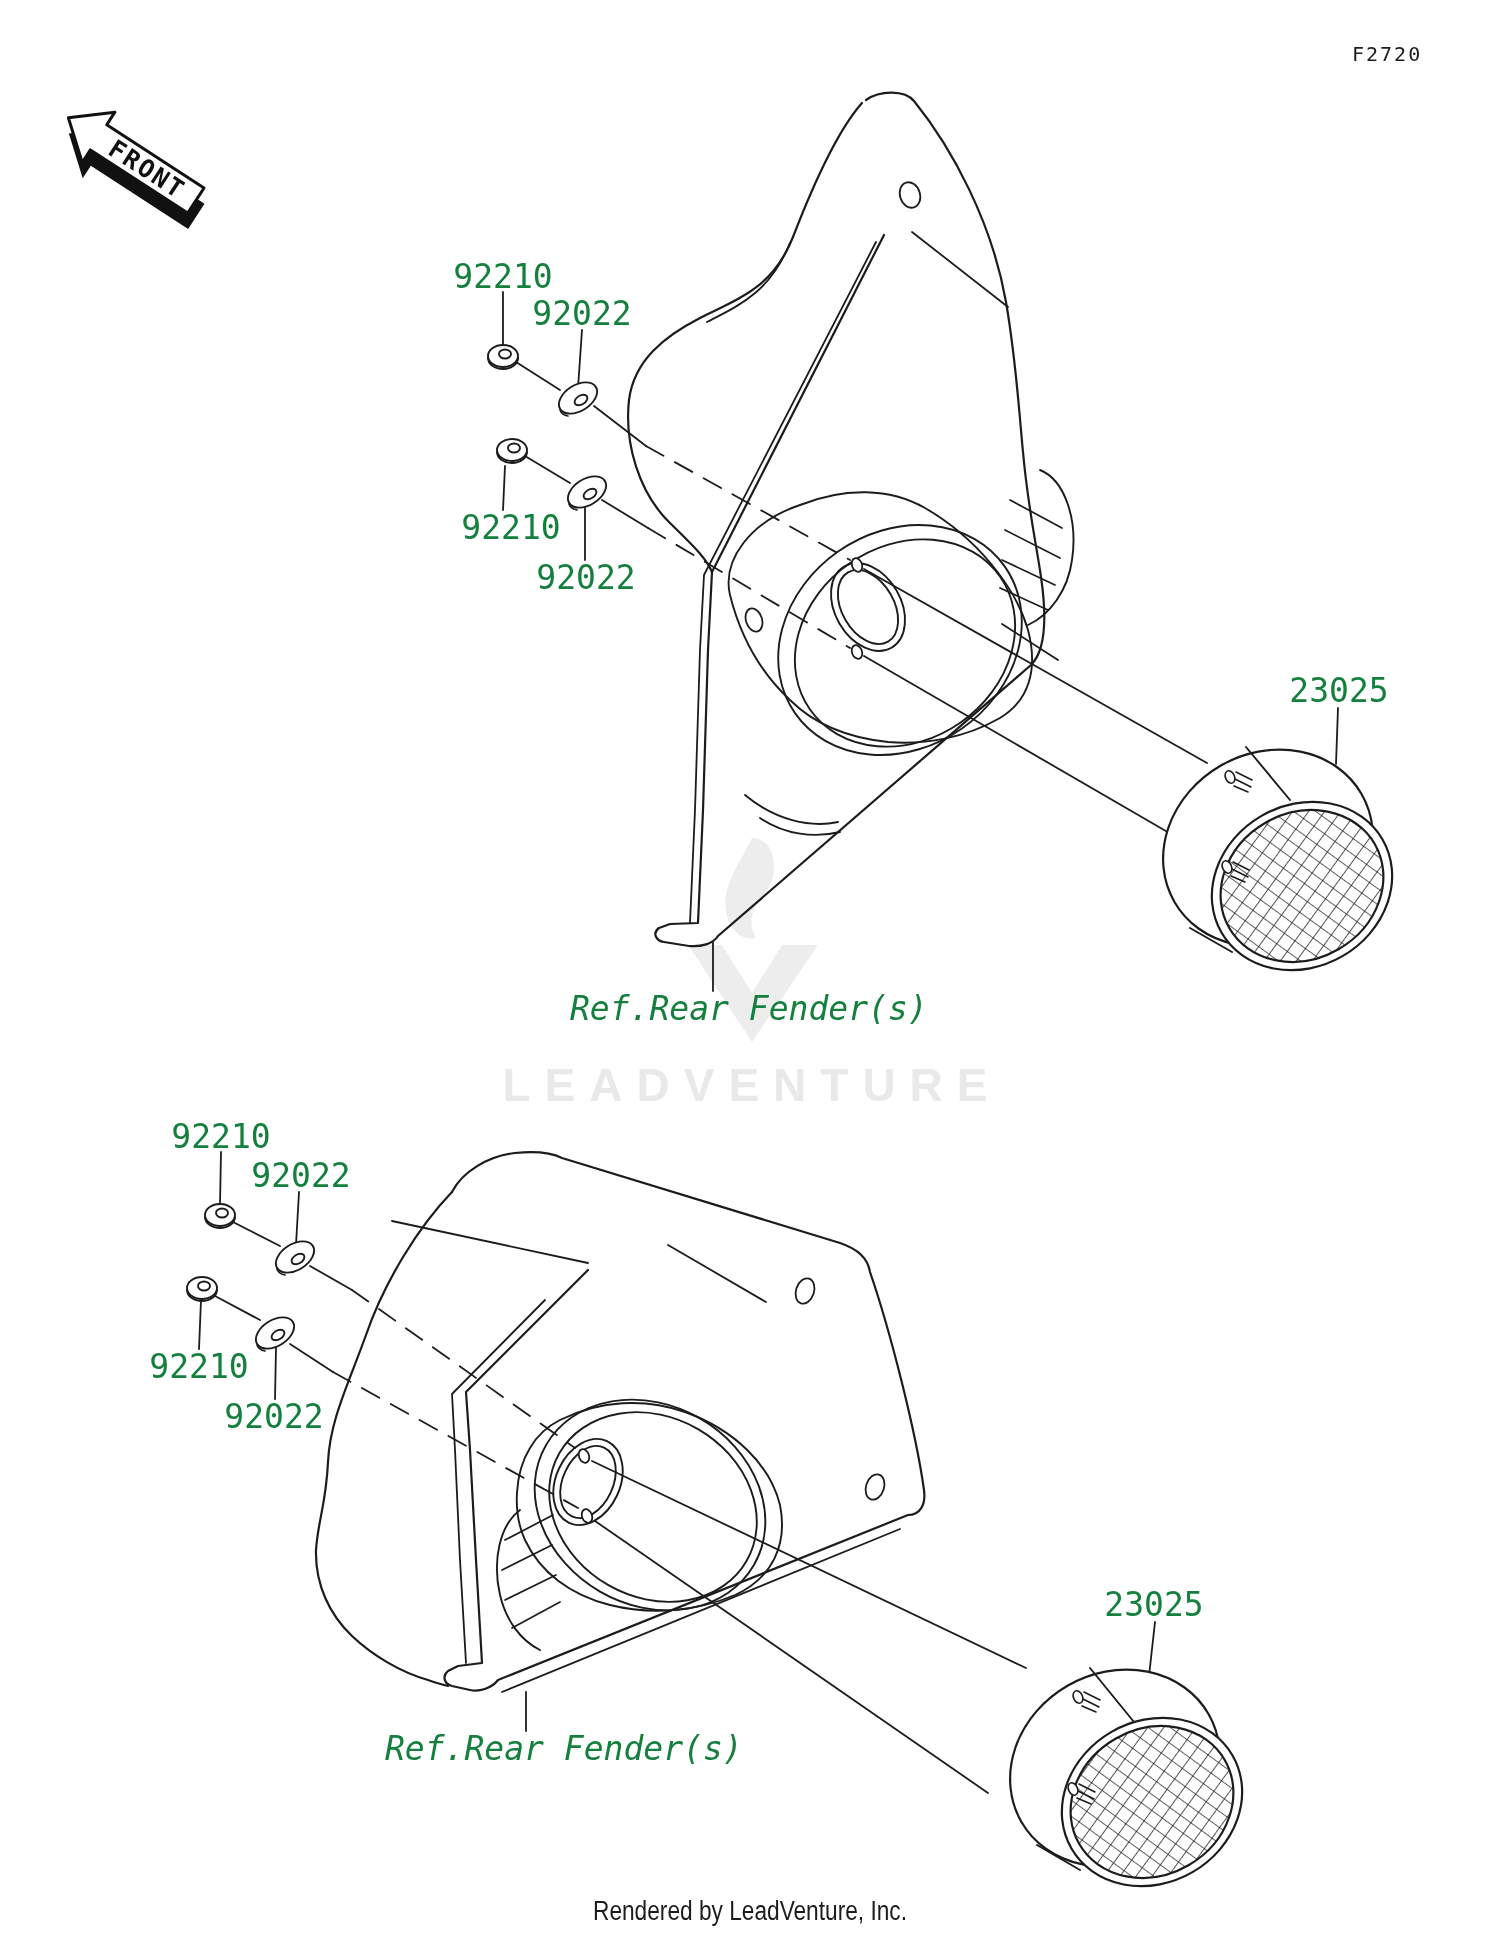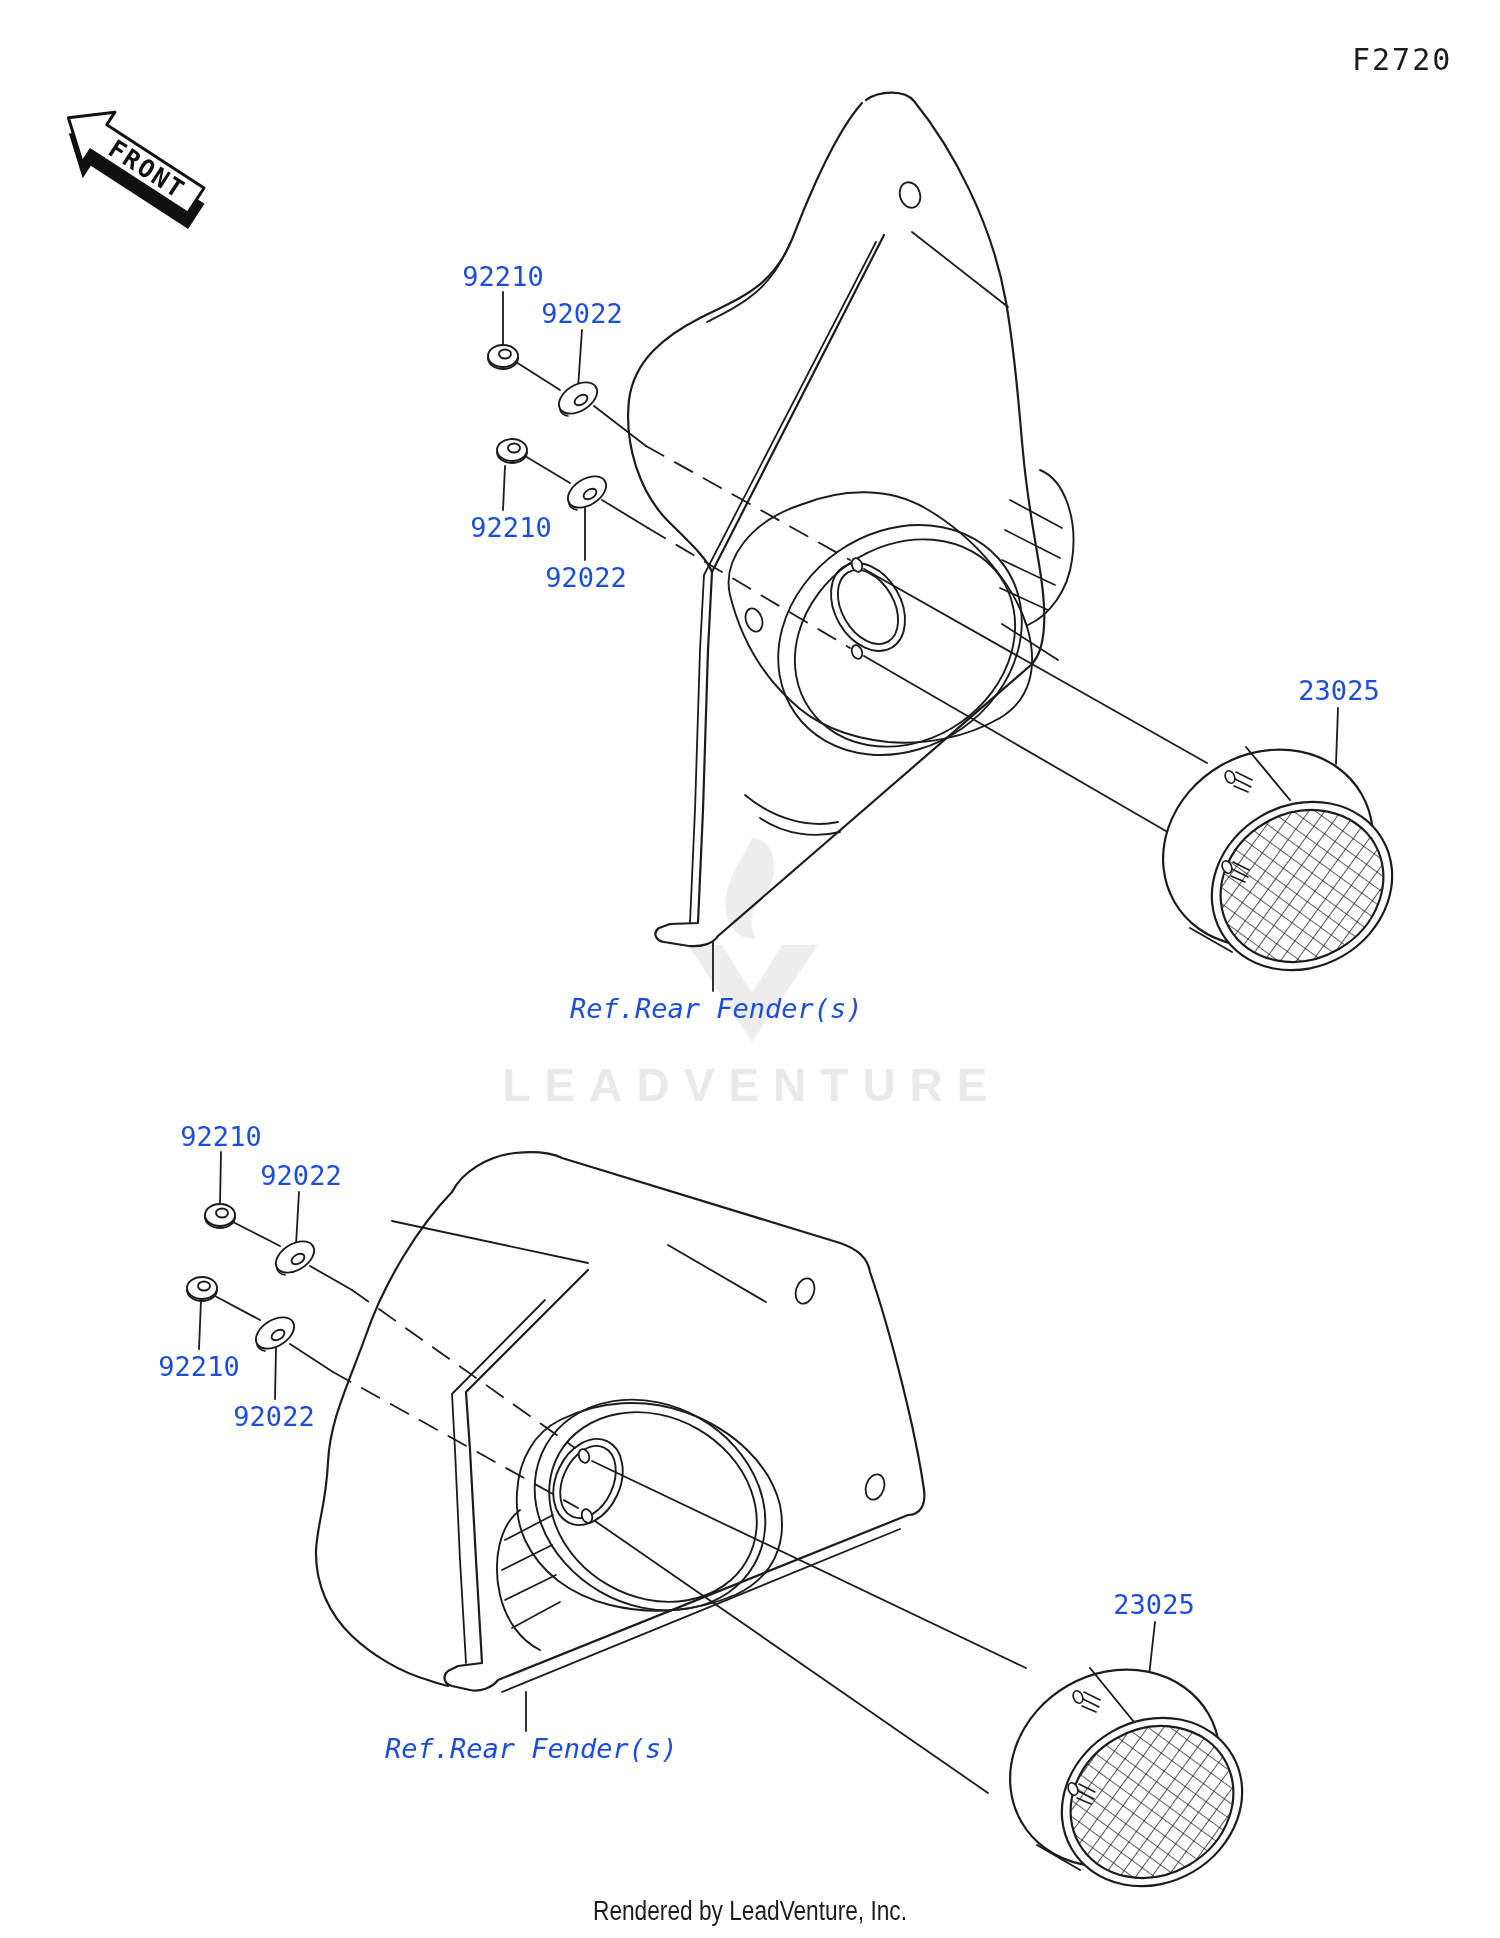--- a/index.html
+++ b/index.html
@@ -1,22 +1,22 @@
 <!DOCTYPE html>
 <html><head>
 <meta charset="utf-8">
 <style>
   html,body{margin:0;padding:0;background:#ffffff;}
   #page{position:relative;width:1500px;height:1938px;background:#ffffff;overflow:hidden;
         font-family:"DejaVu Sans Mono",monospace;color:#1c1c1c;}
   #art{position:absolute;left:0;top:0;}
-  .lbl{position:absolute;font-family:"DejaVu Sans Mono",monospace;font-size:27px;
-       color:#1d4ed8;white-space:nowrap;transform:translateX(-50%);line-height:32px;}
+  .lbl{position:absolute;font-family:"DejaVu Sans Mono",monospace;font-size:33px;
+       color:#15803d;white-space:nowrap;transform:translateX(-50%);line-height:32px;}
   .lbl.anchor-left{transform:none;font-style:italic;}
-  .code{position:absolute;left:1352px;top:42px;font-size:30px;letter-spacing:2px;}
+  .code{position:absolute;left:1352px;top:42px;font-size:20px;letter-spacing:2px;}
   .wm-text{position:absolute;left:752px;top:1058px;transform:translateX(-50%);
        font-family:"Liberation Sans",sans-serif;font-weight:bold;font-size:46px;
        letter-spacing:14px;color:#e9e9e9;white-space:nowrap;}
   .footer{position:absolute;left:750px;top:1896px;transform:translateX(-50%) scaleX(0.84);
        font-family:"Liberation Sans",sans-serif;font-size:27px;color:#1c1c1c;white-space:nowrap;}
 </style>
 </head>
 <body>
 
 <div id="page">

